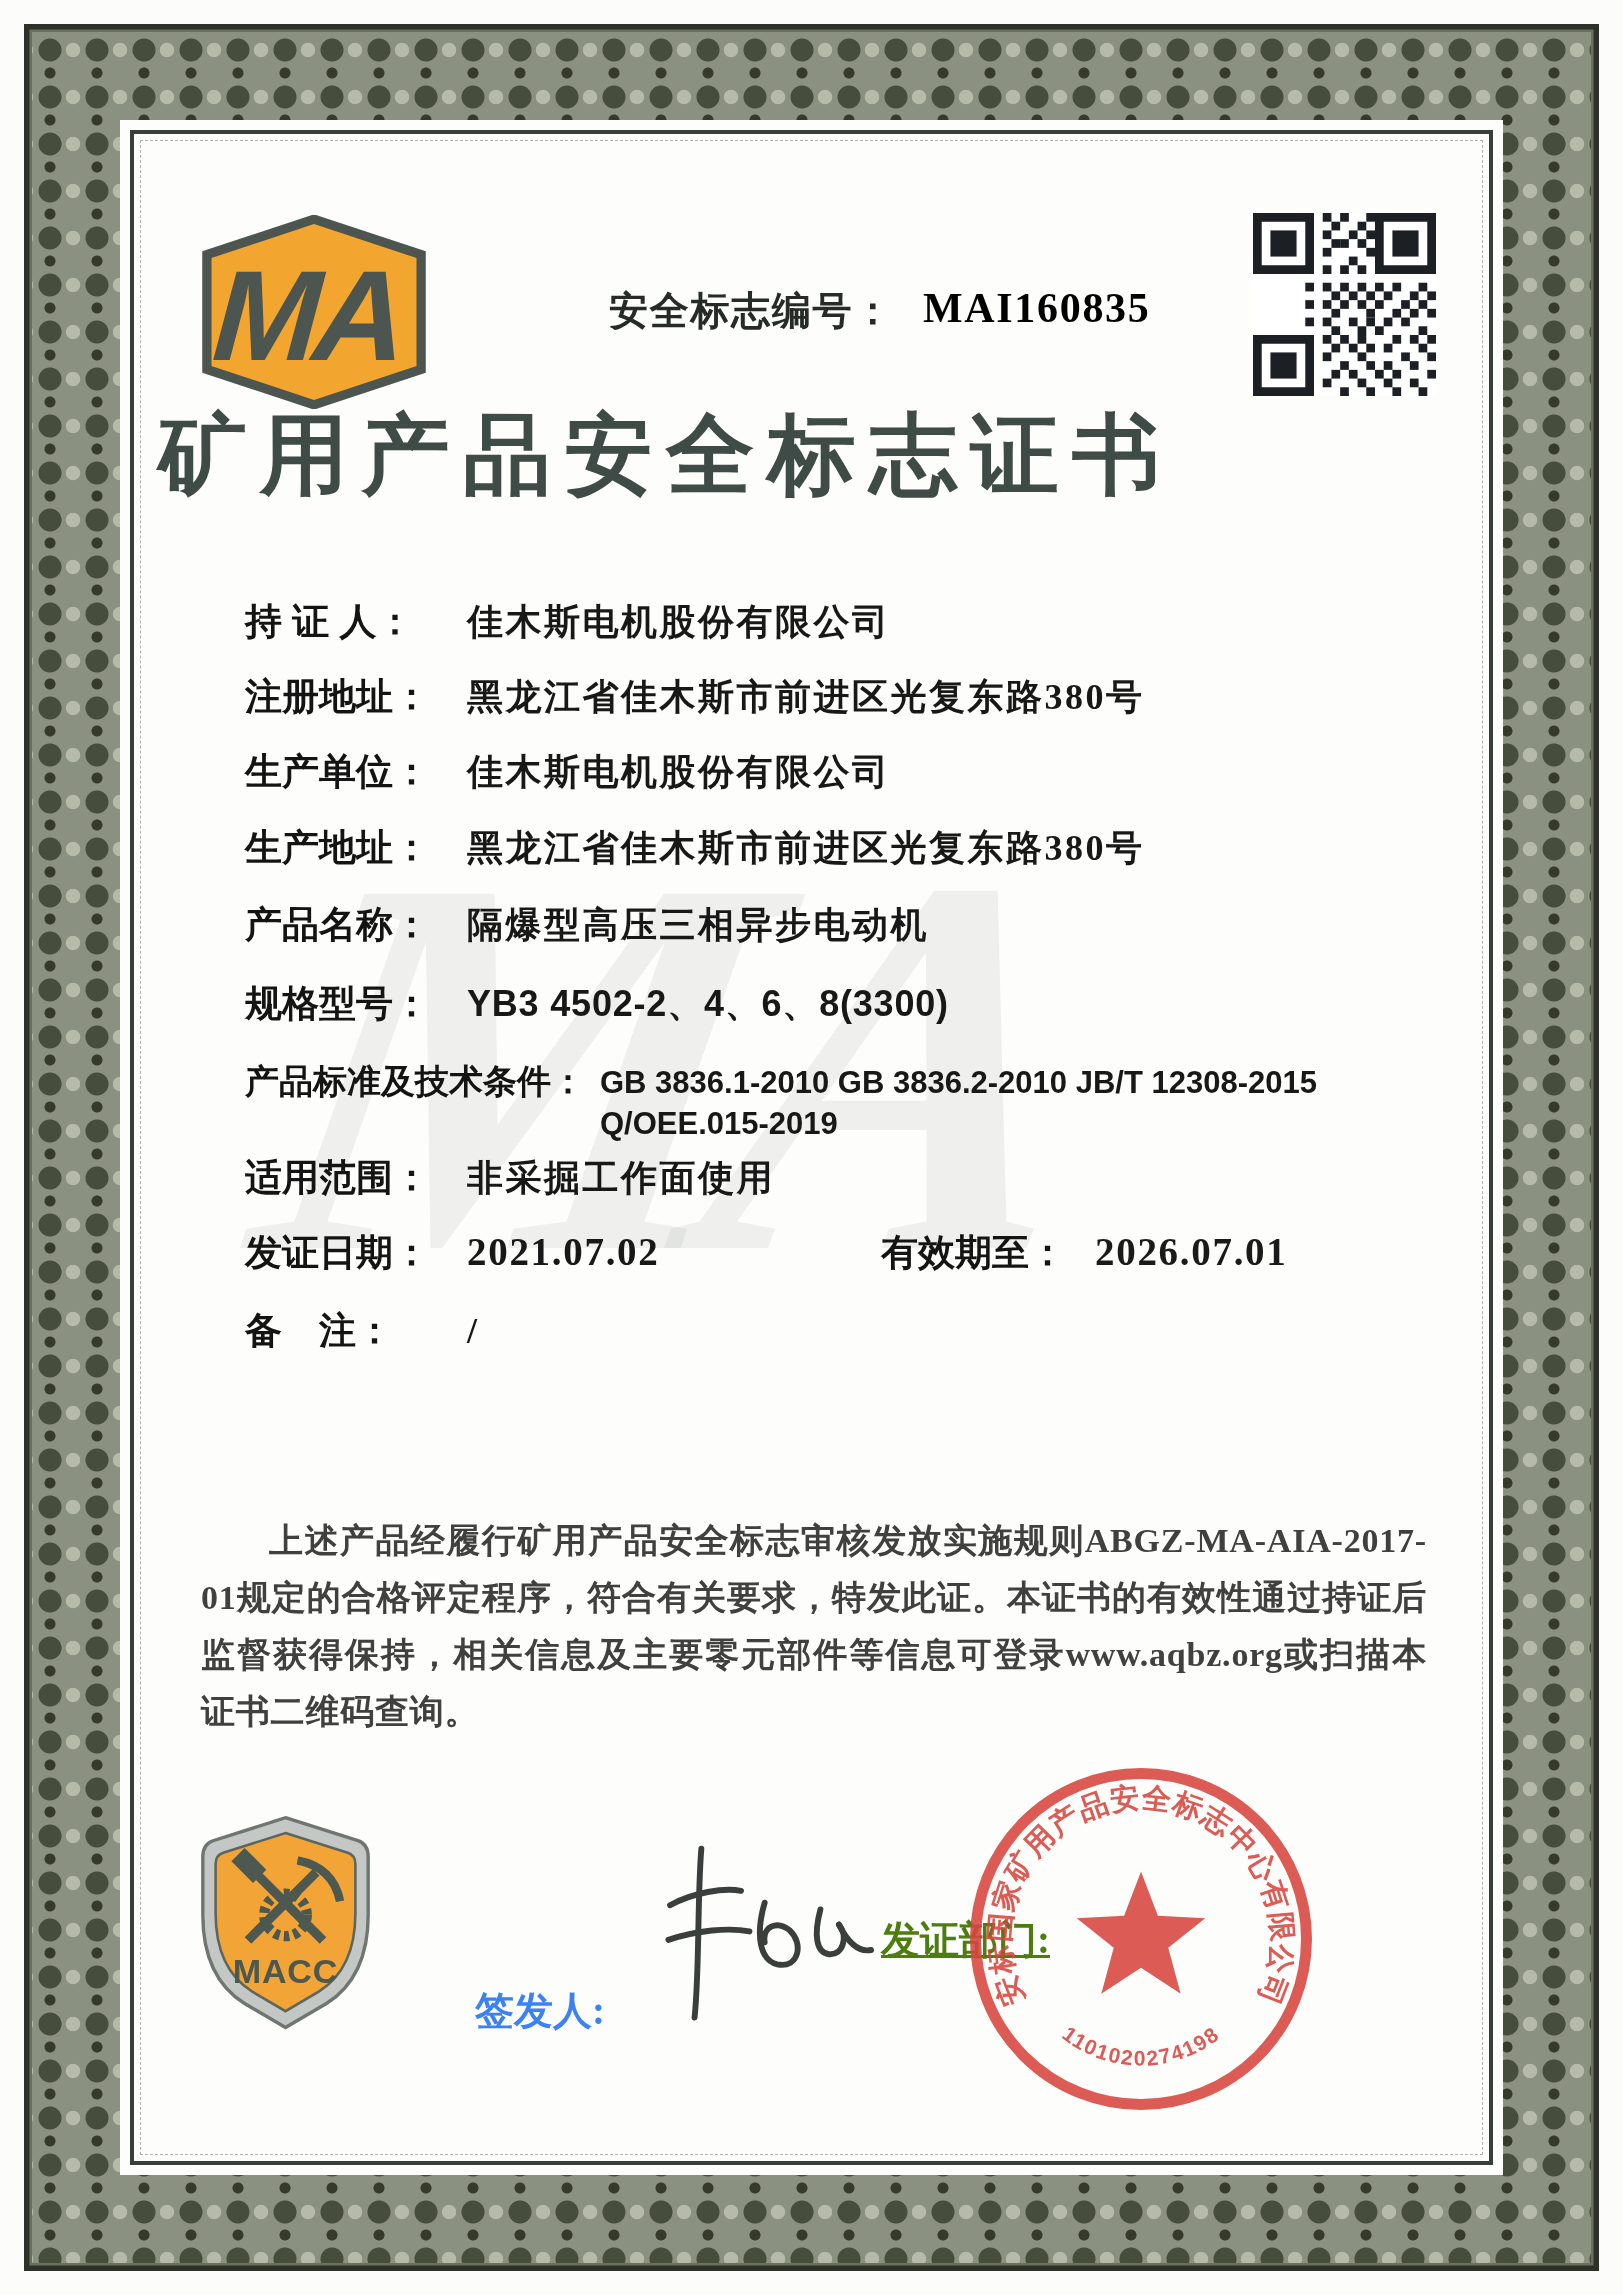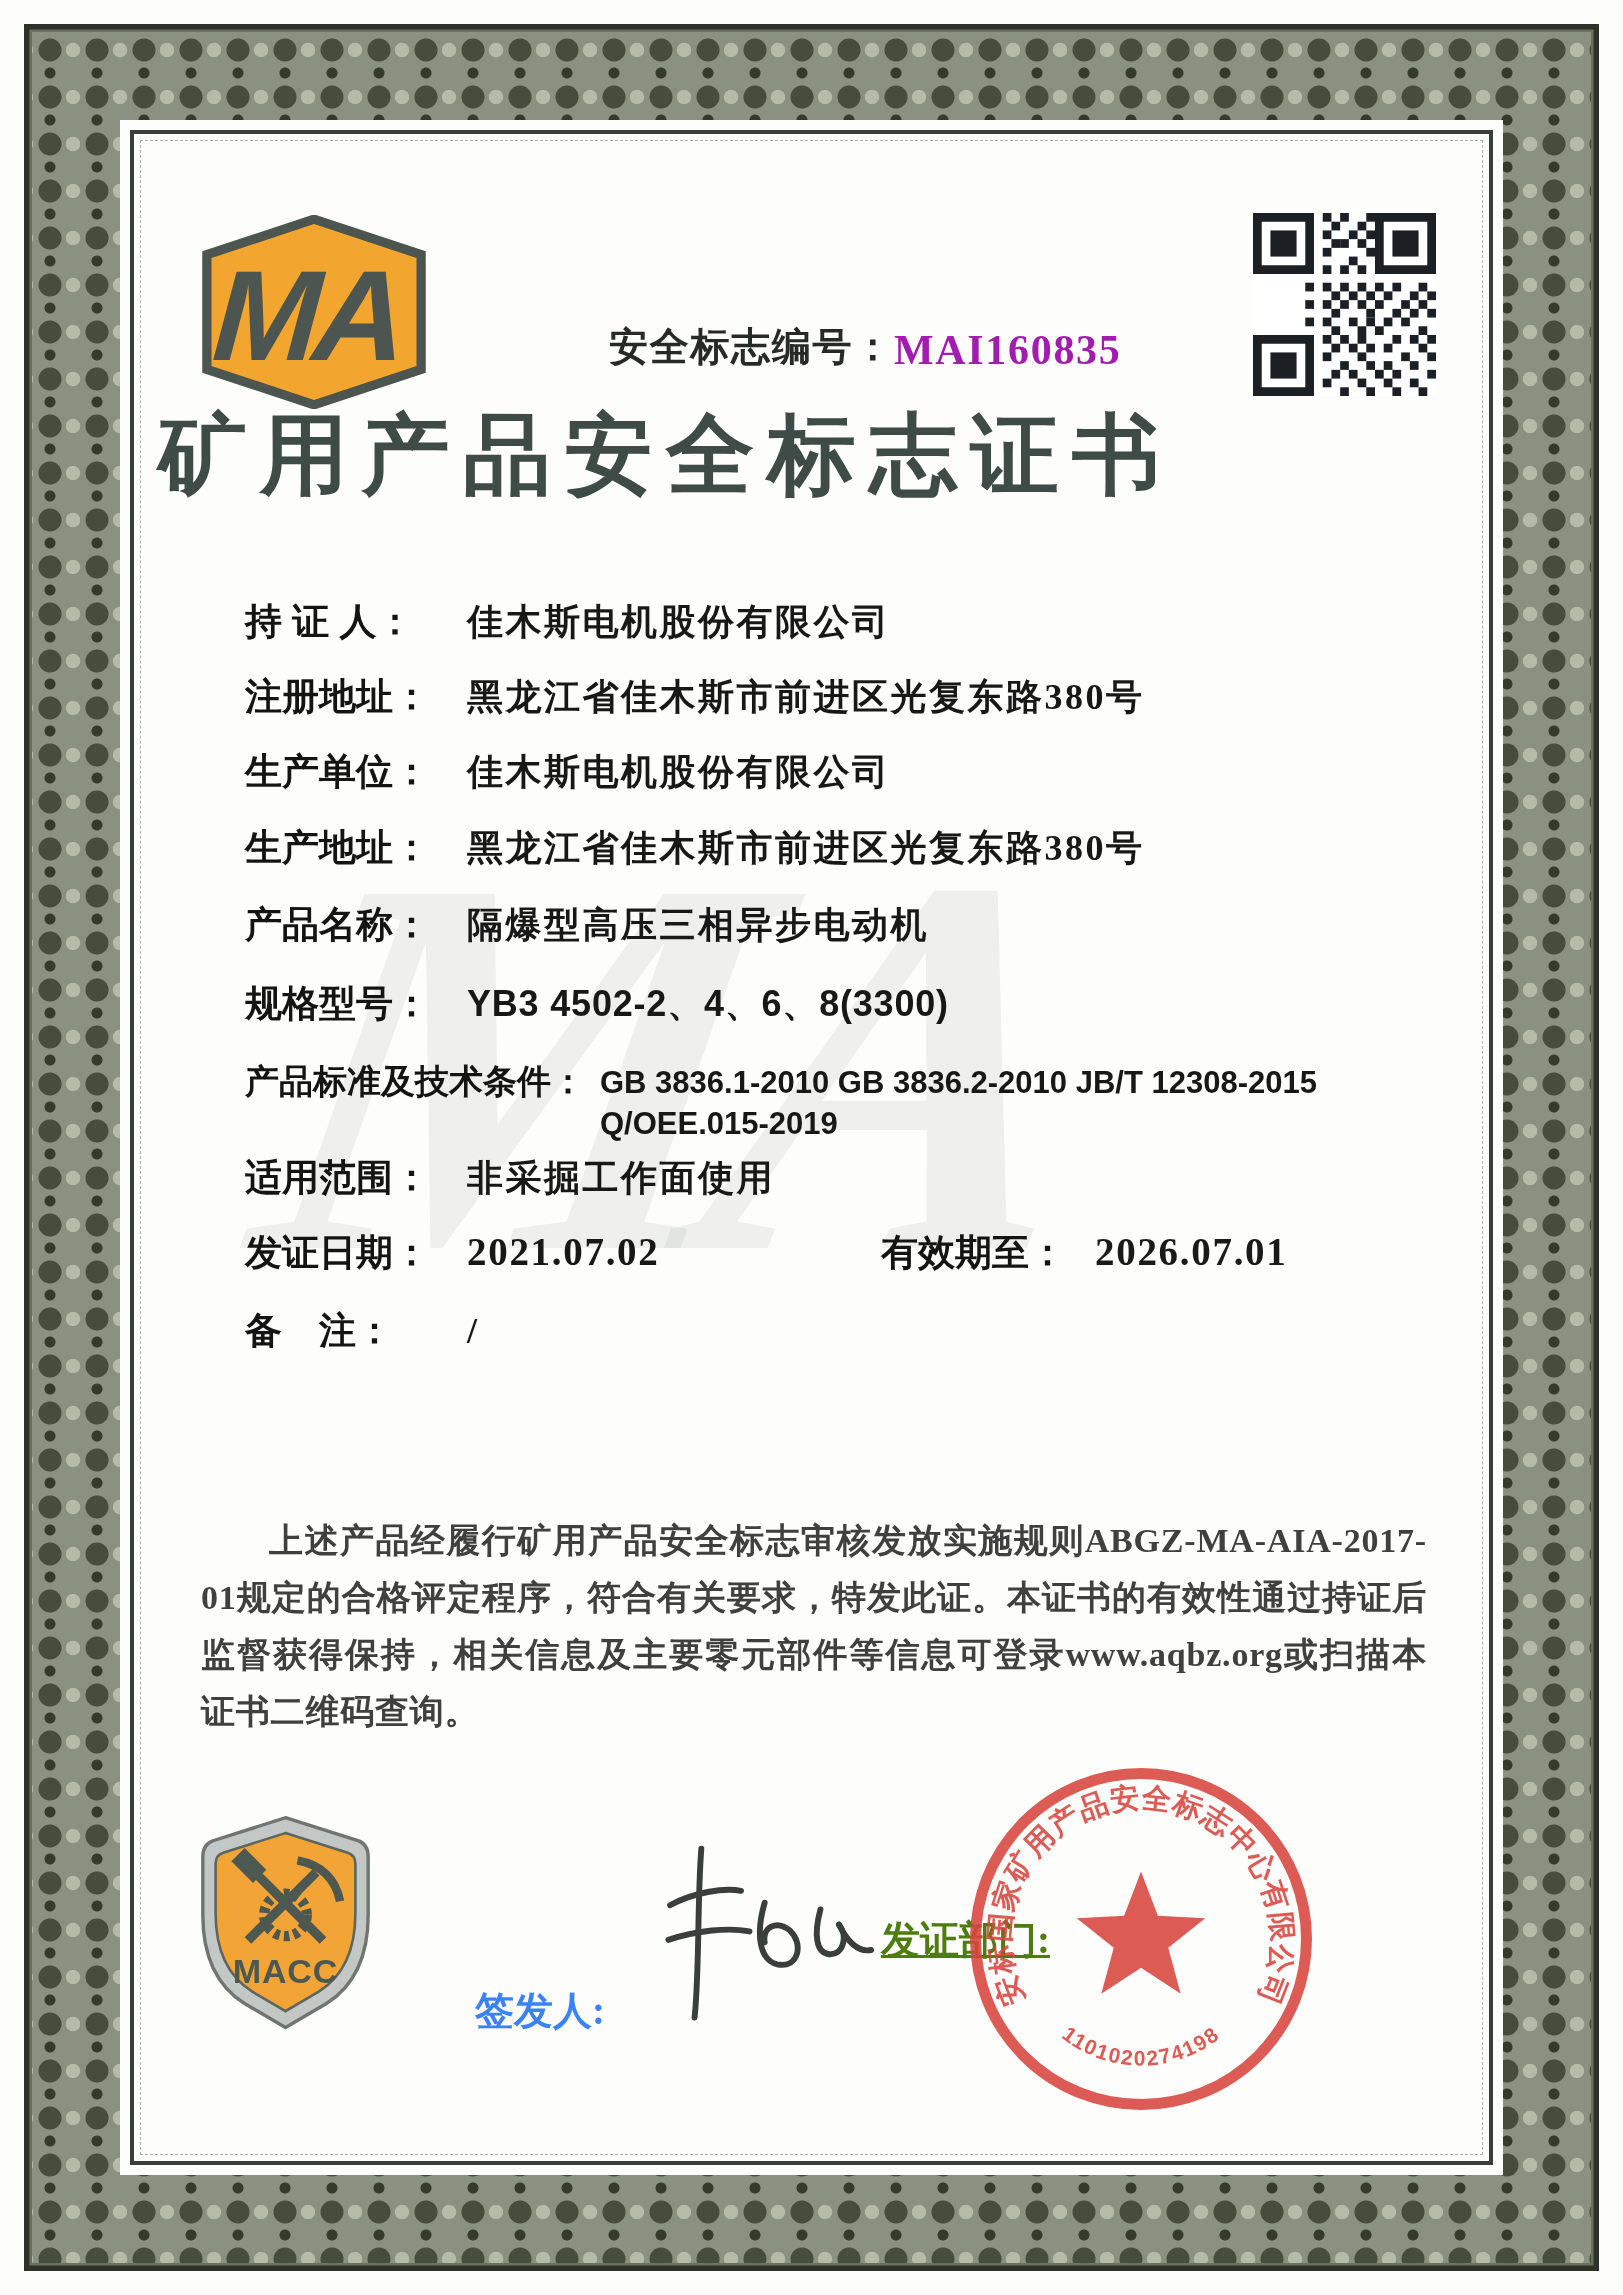--- a/index.html
+++ b/index.html
@@ -17,23 +17,23 @@
     background-size:47px 47px;
     box-shadow:inset 0 0 0 3.4px #2e3127, inset 0 0 0 6px #6a705e;}
   .mask{position:absolute;inset:120px;background:#fdfdfb;}
   .frame{position:absolute;inset:130px;border:4.2px solid #383e39;}
   .frame::after{content:"";position:absolute;inset:6px;border:0.8px dashed #949b94;opacity:.75;}
 
   .watermark{position:absolute;left:279px;top:795px;font:italic 900 541px "Liberation Serif",serif;
     color:rgba(118,130,124,0.10);letter-spacing:-36px;transform:skewX(-10deg);line-height:1;
     user-select:none;}
 
-  .idrow{position:absolute;left:609px;top:284px;display:flex;align-items:flex-end;}
+  .idrow{position:absolute;left:609px;top:284px;display:flex;align-items:flex-start;gap:29px;}
   .idrow .lbl{font:700 39px "Liberation Sans",sans-serif;color:#262b28;letter-spacing:1.7px;}
-  .idrow .val{font:700 42px "Liberation Serif",serif;color:#a21caf;letter-spacing:1.7px;margin-top:42px;}
+  .idrow .val{font:700 42px "Liberation Serif",serif;color:#000000;letter-spacing:1.7px;}
 
   .title{position:absolute;left:0;top:396px;width:1332px;text-align:center;
     font:900 88px "Liberation Serif",serif;color:#3e4b46;letter-spacing:13.5px;}
 
   .row{position:absolute;left:245px;display:flex;align-items:baseline;}
   .row .lbl{font:700 37px "Liberation Sans",sans-serif;color:#141414;width:222px;flex:0 0 auto;}
   .row .val{font:600 36px "Liberation Serif",serif;color:#181818;letter-spacing:2.5px;}
   .row .val.mono{font:700 36px "Liberation Sans",sans-serif;letter-spacing:0.8px;}
   .row .val.date{font:700 39px "Liberation Serif",serif;letter-spacing:1.7px;}
   .row-std .lbl{width:auto;font-size:34px;margin-right:15px;}

